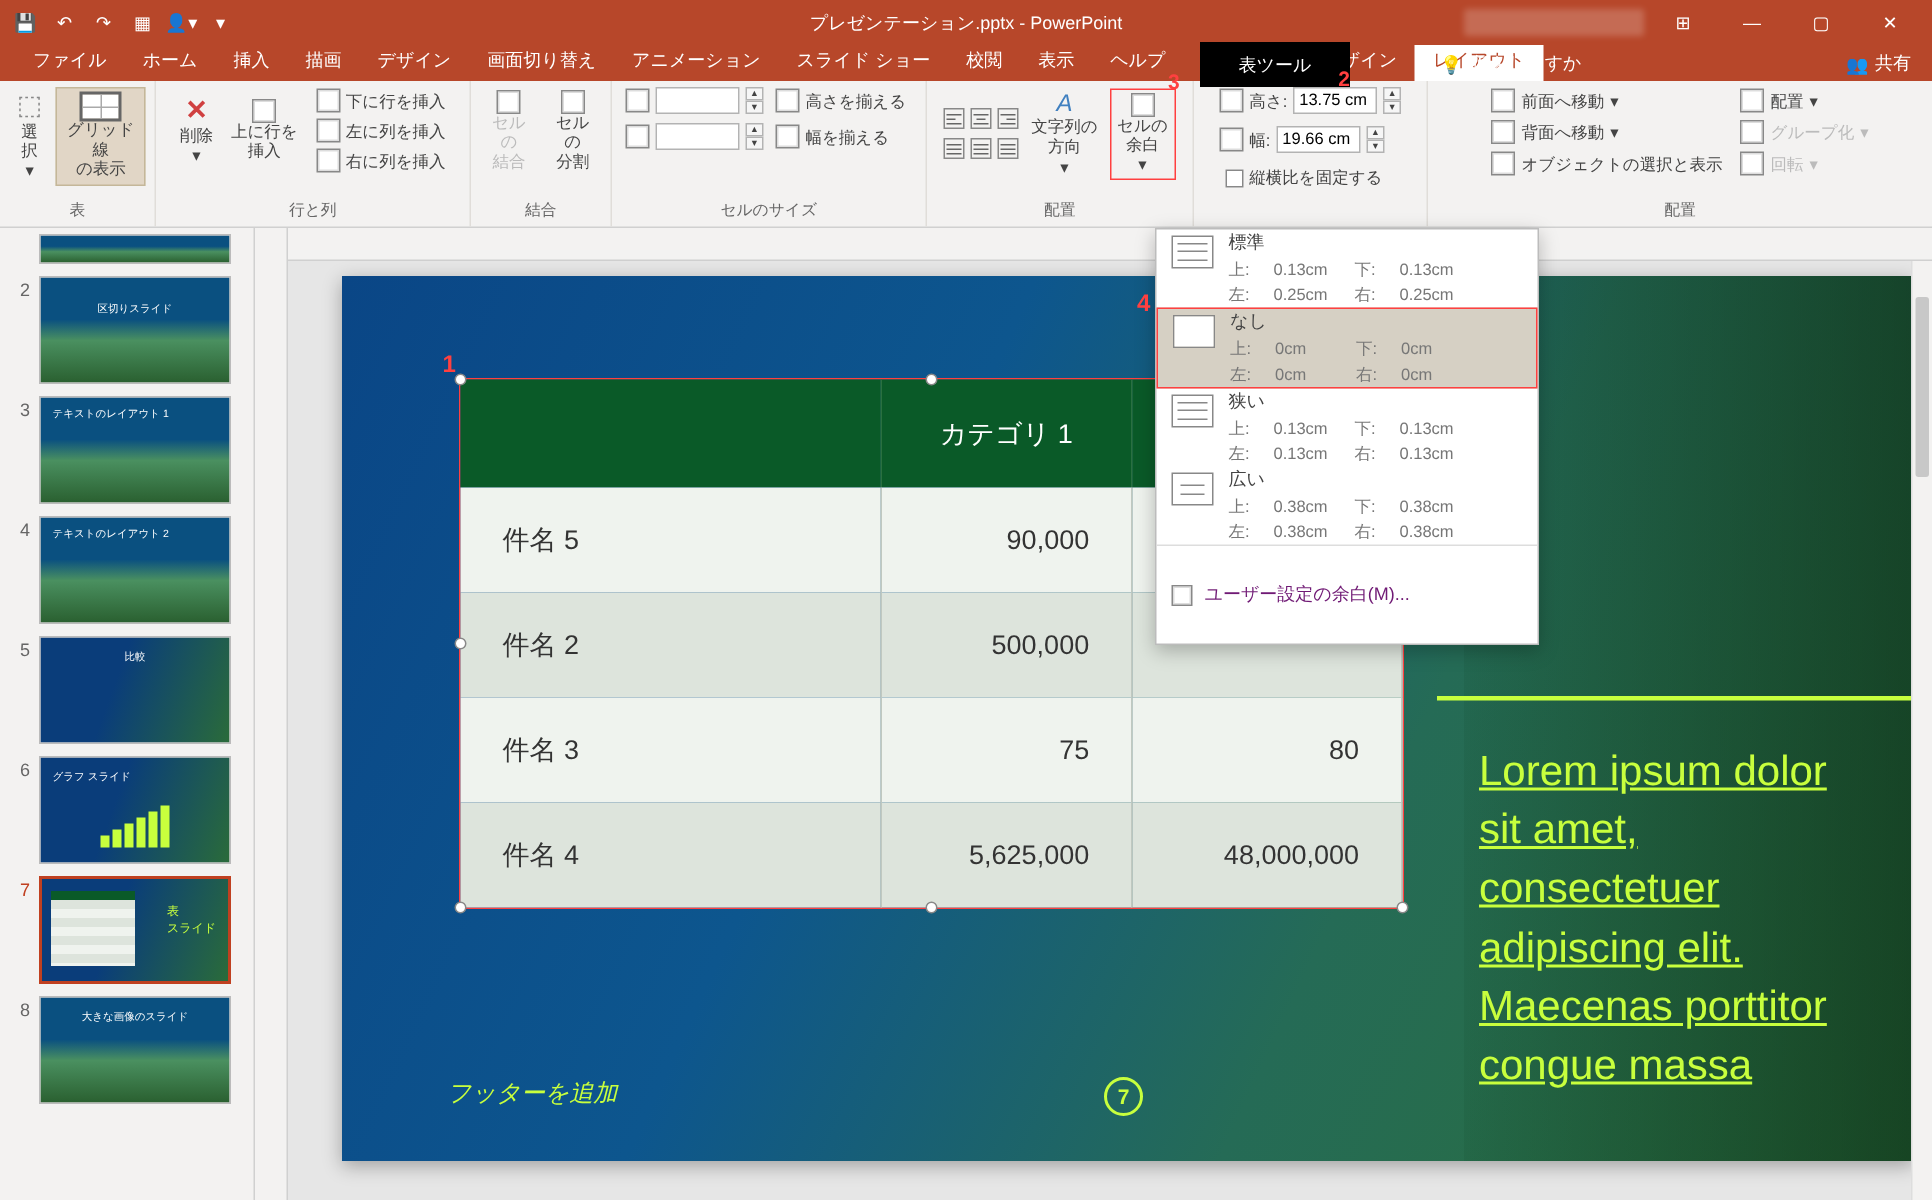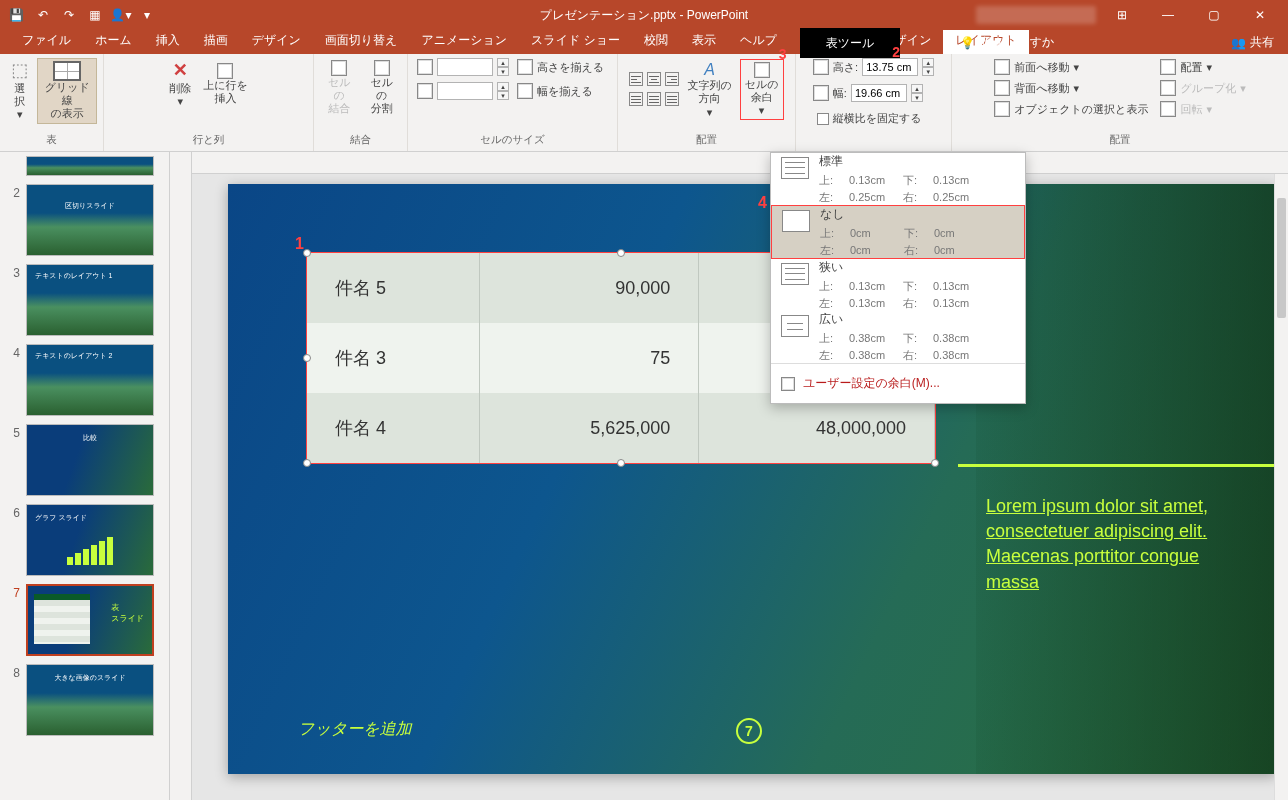--- a/index.html
+++ b/index.html
@@ -62,21 +62,21 @@
 .slide-thumb .ln { position:absolute; left:8px; right:8px; top:16px; font-size:7px; text-align:center; }
 .slide-thumb.sec { background: linear-gradient(to bottom, #0a5080 0%, #0a5080 40%, #4a9060 60%, #2a6030 100%); }
 
 .canvas-wrap { flex: 1; position: relative; background: #e6e6e6; display: flex; }
 .ruler-v { width: 22px; background: #f3f2f1; border-right: 1px solid #d0d0d0; }
 .canvas-area { flex: 1; position: relative; }
 .ruler-h { height: 22px; background: #f3f2f1; border-bottom: 1px solid #d0d0d0; }
 .slide { position: absolute; left: 36px; top: 32px; width: 1048px; height: 590px; background: linear-gradient(115deg, #0a4686 0%, #0d568e 35%, #256b56 65%, #2a6f3a 100%); box-shadow: 0 3px 12px rgba(0,0,0,.3); }
 .slide .forest { position: absolute; right: 0; top: 0; bottom: 0; width: 300px; background: linear-gradient(to right, rgba(10,60,30,.1), rgba(10,40,20,.6)); }
 .slide-title { position: absolute; right: 40px; top: 180px; color: #c8ff3d; font-size: 54px; font-weight: 300; }
-.slide-subtitle { position: absolute; right: 40px; top: 310px; width: 250px; color: #c8ff3d; font-size: 18px; text-decoration: underline; line-height: 1.4; }
+.slide-subtitle { position: absolute; right: 40px; top: 310px; width: 250px; color: #c8ff3d; font-size: 28px; text-decoration: underline; line-height: 1.4; }
 .slide-footer { position: absolute; left: 70px; bottom: 34px; color: #c8ff3d; font-size: 16px; font-style: italic; }
 .slide-pagenum { position: absolute; left: 508px; bottom: 30px; width: 26px; height: 26px; border: 2px solid #c8ff3d; border-radius: 50%; display: flex; align-items: center; justify-content: center; color: #c8ff3d; font-size: 14px; font-weight: bold; }
 .underline-bar { position: absolute; left: 730px; top: 280px; width: 340px; height: 3px; background: #c8ff3d; }
 
 
 .tbl-wrap { position: absolute; left: 78px; top: 68px; width: 630px; border: 1.5px solid #ff4040; }
 .tbl-wrap .num { position: absolute; left: -12px; top: -18px; color: #ff4040; font-weight: bold; font-size: 16px; }
 .sel-handle { position: absolute; width: 8px; height: 8px; background: #fff; border: 1px solid #888; border-radius: 50%; }
 .tbl { width: 100%; border-collapse: collapse; }
 .tbl th { background: #0a5a28; color: #fff; height: 72px; font-size: 18px; font-weight: normal; border-right: 1px solid #2a7040; }
@@ -90,21 +90,21 @@
 
 .dropdown { position: absolute; left: 770px; top: 152px; width: 256px; background: #fff; border: 1px solid #bcbcbc; box-shadow: 0 4px 12px rgba(0,0,0,.25); font-size: 12px; z-index: 100; }
 .dd-item { padding: 0 10px; display: flex; gap: 10px; align-items: flex-start; cursor: pointer; position: relative; }
 .dd-item.selected { background: #d6d0c4; border: 1.5px solid #ff4040; }
 .dd-item.selected .num { position: absolute; left: -14px; top: -12px; color: #ff4040; font-weight: bold; font-size: 16px; }
 .dd-icn { width: 28px; height: 22px; border: 1px solid #888; margin-top: 4px; display: flex; flex-direction: column; justify-content: space-around; padding: 2px 3px; }
 .dd-icn span { height: 1px; background: #888; }
 .dd-text { flex: 1; color: #555; }
 .dd-text .name { color: #444; font-size: 12px; margin-bottom: 2px; }
 .dd-text .grid { display: grid; grid-template-columns: 30px 54px 30px 54px; font-size: 11px; line-height: 1.5; color: #777; }
-.dd-custom { padding: 11px 10px; border-top: 1px solid #ddd; display: flex; align-items: center; gap: 8px; cursor: pointer; font-size: 12px; color: #b91c1c; }
+.dd-custom { padding: 24px 10px; border-top: 1px solid #ddd; display: flex; align-items: center; gap: 8px; cursor: pointer; font-size: 12px; color: #701a75; }
 .dd-custom .icn-table { width: 14px; height: 14px; }
 
 .scroll-v { position: absolute; right: 0; top: 174px; bottom: 0; width: 14px; background: #f3f2f1; border-left: 1px solid #ddd; }
 .scroll-v .thumb { position: absolute; left: 2px; right: 2px; top: 24px; height: 120px; background: #c8c8c8; border-radius: 2px; }
 </style>
 </head>
 <body>
 
 <div class="titlebar">
   <div class="qat">
@@ -175,20 +175,34 @@
     <div class="cols">
       <div class="big-btn">
         <span class="icn-x">✕</span>
         <span>削除</span>
           <span>▾</span>
       </div>
       <div class="big-btn" style="white-space:pre-line">
         <span class="icn icn-table"></span>
         <span>上に行を
 挿入</span>
+      </div>
+      <div class="rows">
+        <div class="small-btn">
+            <span class="icn icn-table"></span>
+            <span>下に行を挿入</span>
+          </div>
+        <div class="small-btn">
+            <span class="icn icn-table"></span>
+            <span>左に列を挿入</span>
+          </div>
+        <div class="small-btn">
+            <span class="icn icn-table"></span>
+            <span>右に列を挿入</span>
+          </div>
       </div>
     </div>
     <div class="label">行と列</div>
   </div>
 
   <div class="ribbon-group" style="width:94px">
     <div class="cols">
       <div class="big-btn" style="color:#bbb;white-space:pre-line"><span class="icn icn-table"></span><span>セルの
 結合</span></div>
       <div class="big-btn" style="white-space:pre-line"><span class="icn icn-table"></span><span>セルの
@@ -405,23 +419,33 @@
         <div class="tbl-wrap">
           <span class="num">1</span>
           <span class="sel-handle" style="left:-4px;top:-4px"></span>
           <span class="sel-handle" style="left:50%;top:-4px;margin-left:-4px"></span>
           <span class="sel-handle" style="left:-4px;top:50%;margin-top:-4px"></span>
           <span class="sel-handle" style="left:-4px;bottom:-4px"></span>
           <span class="sel-handle" style="left:50%;bottom:-4px;margin-left:-4px"></span>
           <span class="sel-handle" style="right:-4px;bottom:-4px"></span>
           <table class="tbl">
             <tbody>
+                <tr>
+              <th></th>
+              <th>カテゴリ 1</th>
+              <th></th>
+            </tr>
             <tr>
                   <td>件名 5</td>
                   <td>90,000</td>
+                  <td></td>
+                </tr>
+            <tr>
+                  <td>件名 2</td>
+                  <td>500,000</td>
                   <td></td>
                 </tr>
             <tr>
                   <td>件名 3</td>
                   <td>75</td>
                   <td>80</td>
                 </tr>
             <tr>
                   <td>件名 4</td>
                   <td>5,625,000</td>

